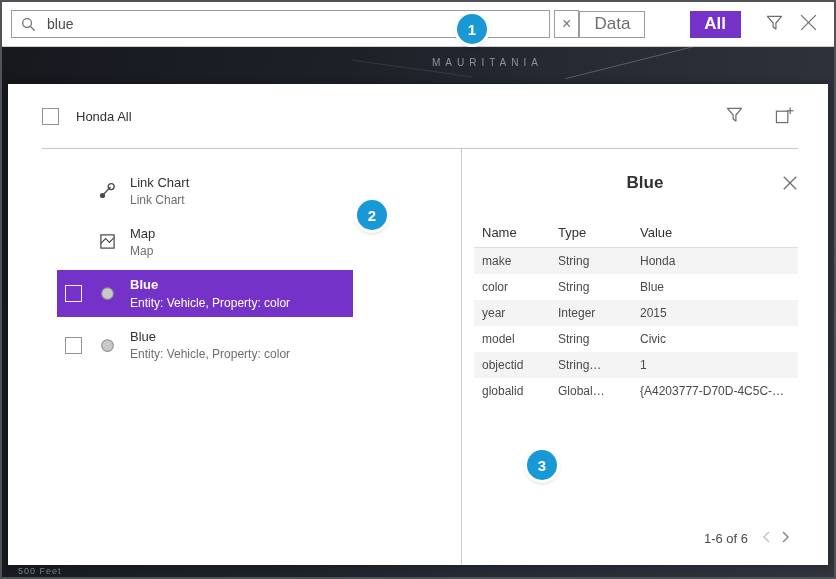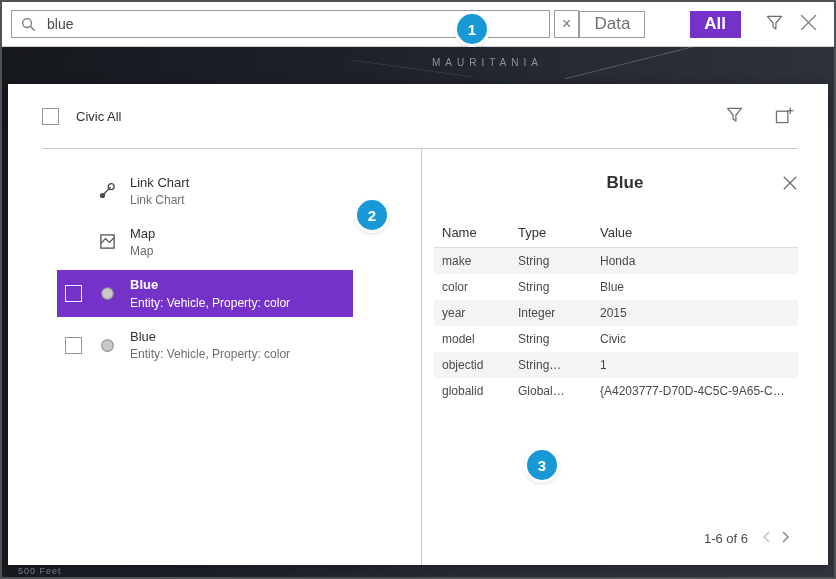--- a/index.html
+++ b/index.html
@@ -43,21 +43,21 @@
 
   
   .panel{position:absolute;left:6px;right:6px;top:82px;bottom:12px;background:#fff;z-index:3;display:flex;flex-direction:column;box-shadow:0 0 8px rgba(0,0,0,.35);}
   .panel-header{flex:none;display:flex;align-items:center;margin:0 30px 0 34px;height:64px;border-bottom:1px solid var(--line-gray);}
   .checkbox{width:15px;height:15px;border:1px solid #949494;background:#fff;flex:none;cursor:pointer;}
   .select-all-label{margin-left:17px;font-size:13px;color:var(--txt-dark);}
   .header-actions{margin-left:auto;display:flex;align-items:center;gap:22px;}
   .panel-body{flex:1;display:flex;min-height:0;}
 
   
-  .left-col{width:414px;flex:none;border-right:1px solid var(--line-gray);padding-top:20px;box-sizing:border-box;}
+  .left-col{width:454px;flex:none;border-right:1px solid var(--line-gray);padding-top:20px;box-sizing:border-box;}
   .list-item{display:flex;align-items:center;width:296px;margin-left:49px;margin-bottom:6px;padding:6px 8px;box-sizing:border-box;cursor:pointer;}
   .list-item.no-check{padding-left:40px;}
   .list-item .checkbox{margin-right:15px;}
   .item-icon{width:20px;height:20px;margin-right:13px;flex:none;display:flex;align-items:center;justify-content:center;}
   .item-text .title{font-size:13px;color:var(--txt-dark);line-height:1.25;}
   .item-text .sub{font-size:12px;color:var(--txt-gray);margin-top:2px;line-height:1.2;}
   .list-item.selected{background:var(--purple);padding-top:7px;padding-bottom:7px;}
   .list-item.selected .title{color:#fff;font-weight:700;}
   .list-item.selected .sub{color:#fff;}
   .list-item.selected .checkbox{border-color:#f2eefb;background:transparent;}
@@ -126,21 +126,21 @@
   </div>
 
   <div class="badge b1">1</div>
   <div class="badge b2">2</div>
   <div class="badge b3">3</div>
 
   <div class="panel">
 
     <div class="panel-header">
       <span class="checkbox"></span>
-      <span class="select-all-label">Civic All</span>
+      <span class="select-all-label">Honda All</span>
       <div class="header-actions">
         <button class="icon-btn" style="width:28px;height:28px;">
           <span>
             <svg width="17" height="16" viewBox="0 0 18 17">
                 <path d="M1.5 1.5 h15 l-6 7 v6.5 l-3 -2.2 v-4.3 z" fill="none" stroke="#6e6e6e" stroke-width="1.3" stroke-linejoin="round"></path>
               </svg>
           </span>
         </button>
         <button class="icon-btn" style="width:28px;height:28px;">
           <span>

